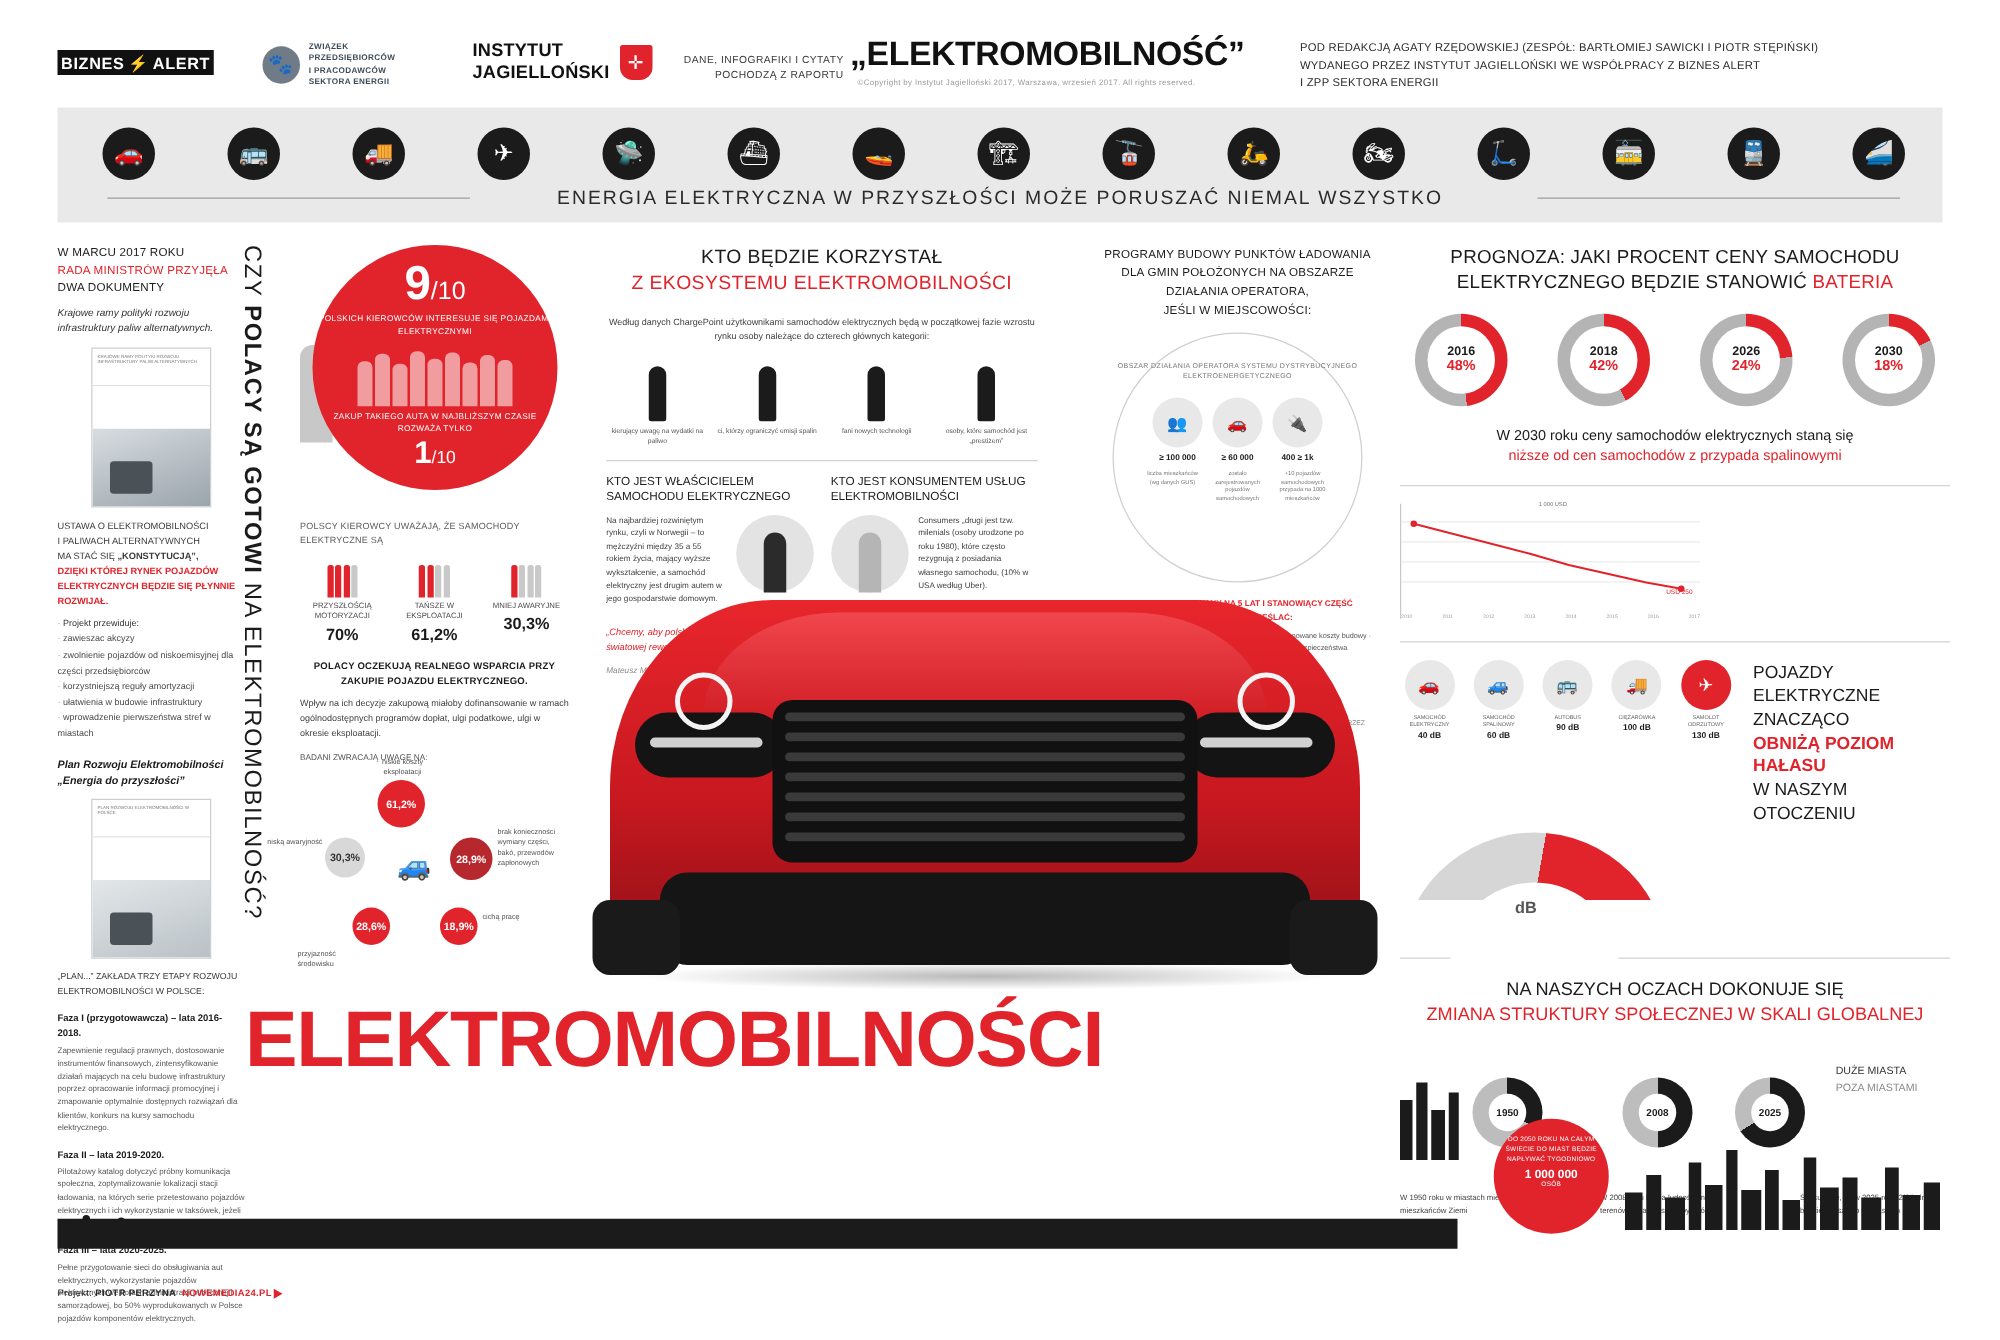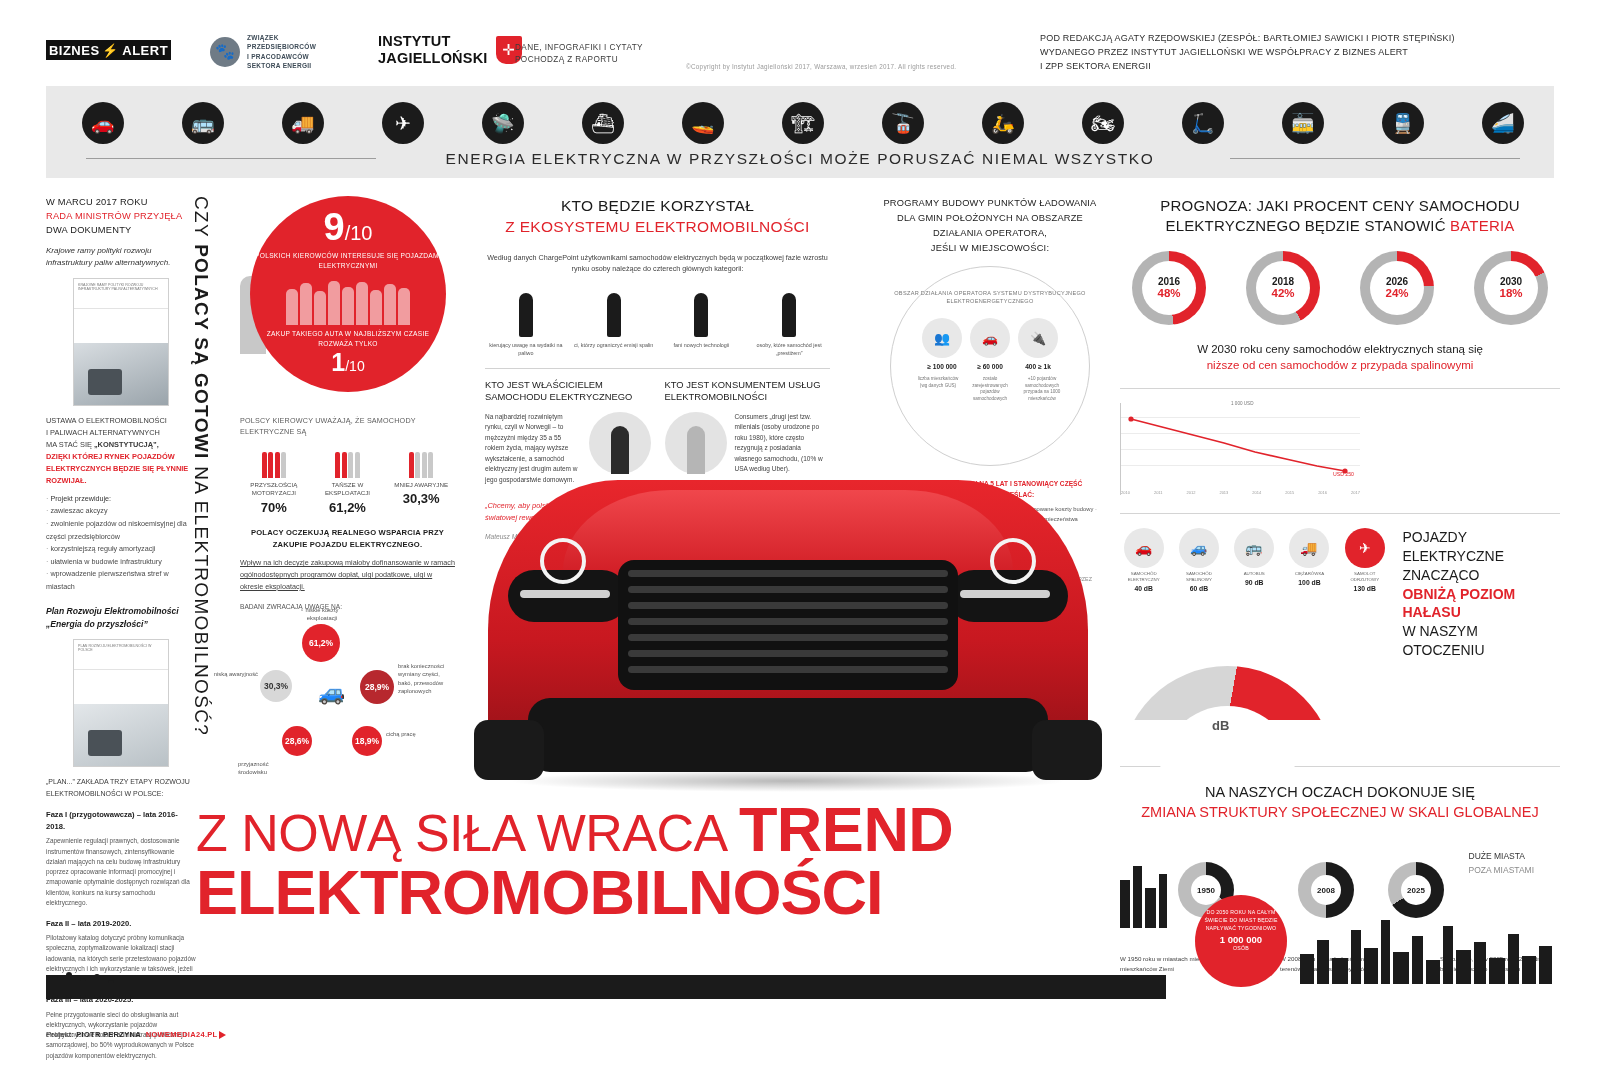--- a/index.html
+++ b/index.html
@@ -24,21 +24,21 @@
   #logo-zpp { position:absolute; left:210px; top:33px; display:flex; align-items:center; gap:7px; }
   #logo-zpp .paw {
     width:30px; height:30px; border-radius:50%; background:#6f7b86; color:#fff;
     font-size:16px; display:flex; align-items:center; justify-content:center;
   }
   #logo-zpp .txt { font-size:6.5px; line-height:1.45; font-weight:bold; color:#3d4b57; letter-spacing:.3px; }
   #logo-ij { position:absolute; left:378px; top:33px; display:flex; align-items:center; gap:8px; }
   #logo-ij .t { font-size:14.5px; font-weight:bold; line-height:1.15; color:#111; letter-spacing:.2px; }
   #logo-ij .shield { width:26px; height:28px; background:#e1232b; position:relative; border-radius:2px 2px 10px 10px; }
   #logo-ij .shield:before { content:"✛"; position:absolute; inset:0; color:#fff; font-size:15px; display:flex; align-items:center; justify-content:center; }
-  #header-source { position:absolute; left:515px; top:42px; width:160px; text-align:left; font-size:8.2px; line-height:1.45; color:#3b3b3b; letter-spacing:.4px; }
+  #header-source { position:absolute; left:515px; top:42px; width:160px; text-align:right; font-size:8.2px; line-height:1.45; color:#3b3b3b; letter-spacing:.4px; }
   #header-title { position:absolute; left:680px; top:28px; font-size:27px; font-weight:bold; letter-spacing:-.3px; color:#111; }
   #header-copyright { position:absolute; left:686px; top:63px; font-size:6.3px; color:#9a9a9a; letter-spacing:.3px; }
   #header-credits { position:absolute; left:1040px; top:32px; font-size:9px; line-height:1.55; color:#2c2c2c; letter-spacing:.2px; }
 
   
   #icon-strip {
     position:absolute; left:46px; top:86px; width:1508px; height:92px;
     background:#e9e9e9;
   }
   .strip-icon {
@@ -101,21 +101,21 @@
   #stats3-title { font-size:7.2px; color:#5c5c5c; letter-spacing:.2px; margin-top:24px; line-height:1.5; }
   #stats3 { display:flex; gap:6px; margin-top:6px; }
   #stats3 .st { flex:1; text-align:center; }
   #stats3 .bars { height:34px; display:flex; align-items:flex-end; justify-content:center; gap:1.5px; }
   #stats3 .bars i { width:5px; background:#e1232b; border-radius:2px 2px 0 0; }
   #stats3 .bars i.g { background:#c9c9c9; }
   #stats3 .lab { font-size:6.2px; line-height:1.4; color:#4b4b4b; margin-top:3px; }
   #stats3 .val { font-size:13px; font-weight:bold; margin-top:2px; }
 
   #expect { font-size:7.6px; font-weight:bold; line-height:1.55; text-align:center; margin-top:12px; letter-spacing:.2px; }
-  #expect-body { font-size:7.2px; line-height:1.62; color:#3f3f3f; margin-top:7px;text-decoration:underline; }
+  #expect-body { font-size:7.2px; line-height:1.62; color:#3f3f3f; margin-top:7px; }
 
   #q-convince { font-size:14.5px; line-height:1.3; font-weight:normal; margin-top:18px; letter-spacing:.2px; }
   #donut-note { font-size:6.6px; line-height:1.5; color:#555; margin-top:10px; }
   #donut-wrap { position:relative; width:200px; height:160px; margin-top:6px; }
   .bubble { position:absolute; border-radius:50%; color:#fff; font-size:8.5px; font-weight:bold;
             display:flex; align-items:center; justify-content:center; }
   .bub-lab { position:absolute; font-size:5.8px; line-height:1.4; color:#555; width:52px; }
   #car-ic { position:absolute; left:78px; top:62px; font-size:22px; color:#b9b9b9; }
 
   
@@ -266,20 +266,21 @@
 
   <div id="logo-ij">
     <div class="t">
       <div>INSTYTUT</div>
       <div>JAGIELLOŃSKI</div>
     </div>
     <div class="shield"></div>
   </div>
 
   <div id="header-source">DANE, INFOGRAFIKI I CYTATY POCHODZĄ Z RAPORTU</div>
+  <div id="header-title">„ELEKTROMOBILNOŚĆ”</div>
   <div id="header-copyright">©Copyright by Instytut Jagielloński 2017, Warszawa, wrzesień 2017. All rights reserved.</div>
   <div id="header-credits" style="white-space:pre-line">POD REDAKCJĄ AGATY RZĘDOWSKIEJ (ZESPÓŁ: BARTŁOMIEJ SAWICKI I PIOTR STĘPIŃSKI)
 WYDANEGO PRZEZ INSTYTUT JAGIELLOŃSKI WE WSPÓŁPRACY Z BIZNES ALERT
 I ZPP SEKTORA ENERGII</div>
 </div>
 
 <div id="icon-strip">
   <div class="strip-icon" style="left:36px">🚗</div>
   <div class="strip-icon" style="left:136px">🚌</div>
   <div class="strip-icon" style="left:236px">🚚</div>
@@ -537,23 +538,20 @@
       <i style="top:90px"></i>
       <i style="top:106px"></i>
   </div>
   <div class="car-lower"></div>
   <div class="car-wheel l"></div>
   <div class="car-wheel r"></div>
   <div class="car-shadow"></div>
 </div>
 
 <div id="big-title">
-  <div class="l1">
-    <span>Z NOWĄ SIŁA WRACA </span><span class="strong">TREND</span>
-  </div>
   <div class="l2">ELEKTROMOBILNOŚCI</div>
 </div>
 
 <div id="colR">
   <h2>
     PROGNOZA: JAKI PROCENT CENY SAMOCHODU<br>ELEKTRYCZNEGO BĘDZIE STANOWIĆ <span class="red">BATERIA</span>
   </h2>
 
   <div id="battery-row">
     <div class="bat">

